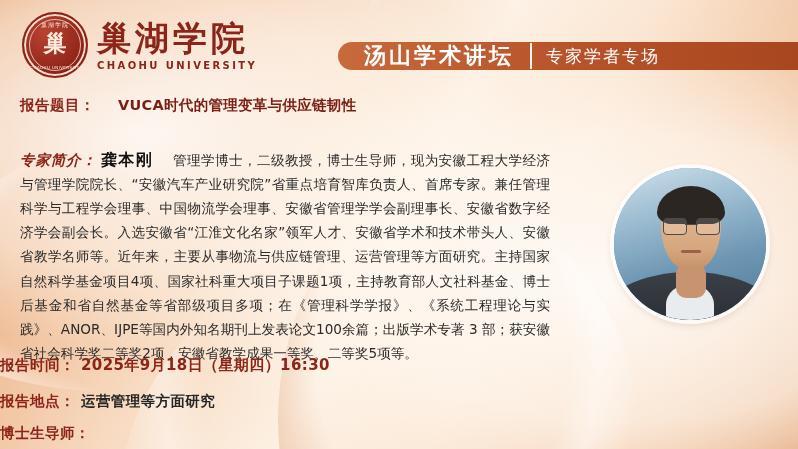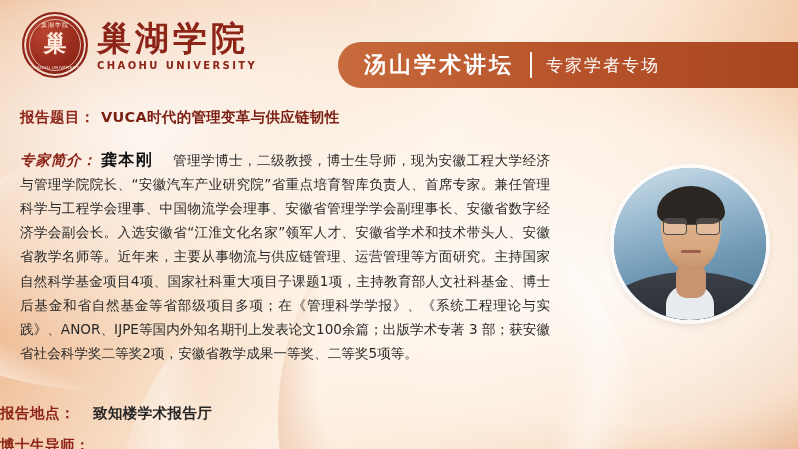--- a/index.html
+++ b/index.html
@@ -126,21 +126,21 @@
     font-weight: bold;
     color: #8d2418;
     letter-spacing: 2.4px;
     line-height: 14px;
     margin-top: 1px;
   }
   .title-banner {
     position: absolute;
     left: 338px; top: 42px;
     width: 460px;
-    height: 46px;
+    height: 28px;
     background: linear-gradient(90deg, #c76a3c 0%, #b8542b 48%, #a8461f 100%);
     border-top-left-radius: 23px;
     border-bottom-left-radius: 23px;
     display: flex;
     align-items: center;
     text-align: right;
   }
   .banner-main {
     color: #ffffff;
     font-family: "DejaVu Serif", "Liberation Serif", serif;
@@ -161,33 +161,32 @@
     font-size: 17px;
     letter-spacing: 2px;
   }
 
   
   .label {
     color: #8d2418;
     font-weight: bold;
     font-size: 14.5px;
     letter-spacing: 0.5px;
-    margin-top: 12px;
   }
   .row-topic {
     position: absolute;
     left: 20px; top: 96px;
     display: flex;
     align-items: baseline;
   }
   .topic-value {
     color: #7a1f12;
     font-weight: bold;
     font-size: 14.5px;
-    margin-left: 6px;
+    margin-left: 23px;
     letter-spacing: 0.3px;
   }
 
   .bio-block {
     position: absolute;
     left: 20px; top: 134px;
     width: 530px;
   }
   .bio-text {
     font-size: 13.6px;
@@ -284,21 +283,21 @@
     background: #9c5f4b;
     border-radius: 3px;
   }
 
   .footer {
     position: absolute;
     left: 20px;
     width: 700px;
   }
   .row-time  { top: 356px; }
-  .row-place { top: 392px; gap: 12px; }
+  .row-place { top: 392px; }
   .row-org   { top: 424px; }
   .footer-row {
     position: absolute;
     left: 0;
     display: flex;
     align-items: baseline;
   }
   .value-hl {
     color: #8d2418;
     font-weight: bold;
@@ -365,23 +364,27 @@
     <div class="face"></div>
     <div class="hair"></div>
     <div class="glasses">
       <span class="lens l"></span>
       <span class="bridge"></span>
       <span class="lens r"></span>
     </div>
     <div class="mouth"></div>
   </div>
 
+  <div class="footer footer-row row-time">
+    <span class="label">报告时间：</span>
+    <span class="value-hl">2025年9月18日（星期四）16:30</span>
+  </div>
 
   <div class="footer footer-row row-place">
     <span class="label">报告地点：</span>
-    <span class="value-dark">致知楼学术报告厅</span>
+    <span class="value-dark">运营管理等方面研究</span>
   </div>
 
   <div class="footer footer-row row-org">
     <span class="label">博士生导师：</span>
   </div>
 
 </div>
 
 </body></html>

